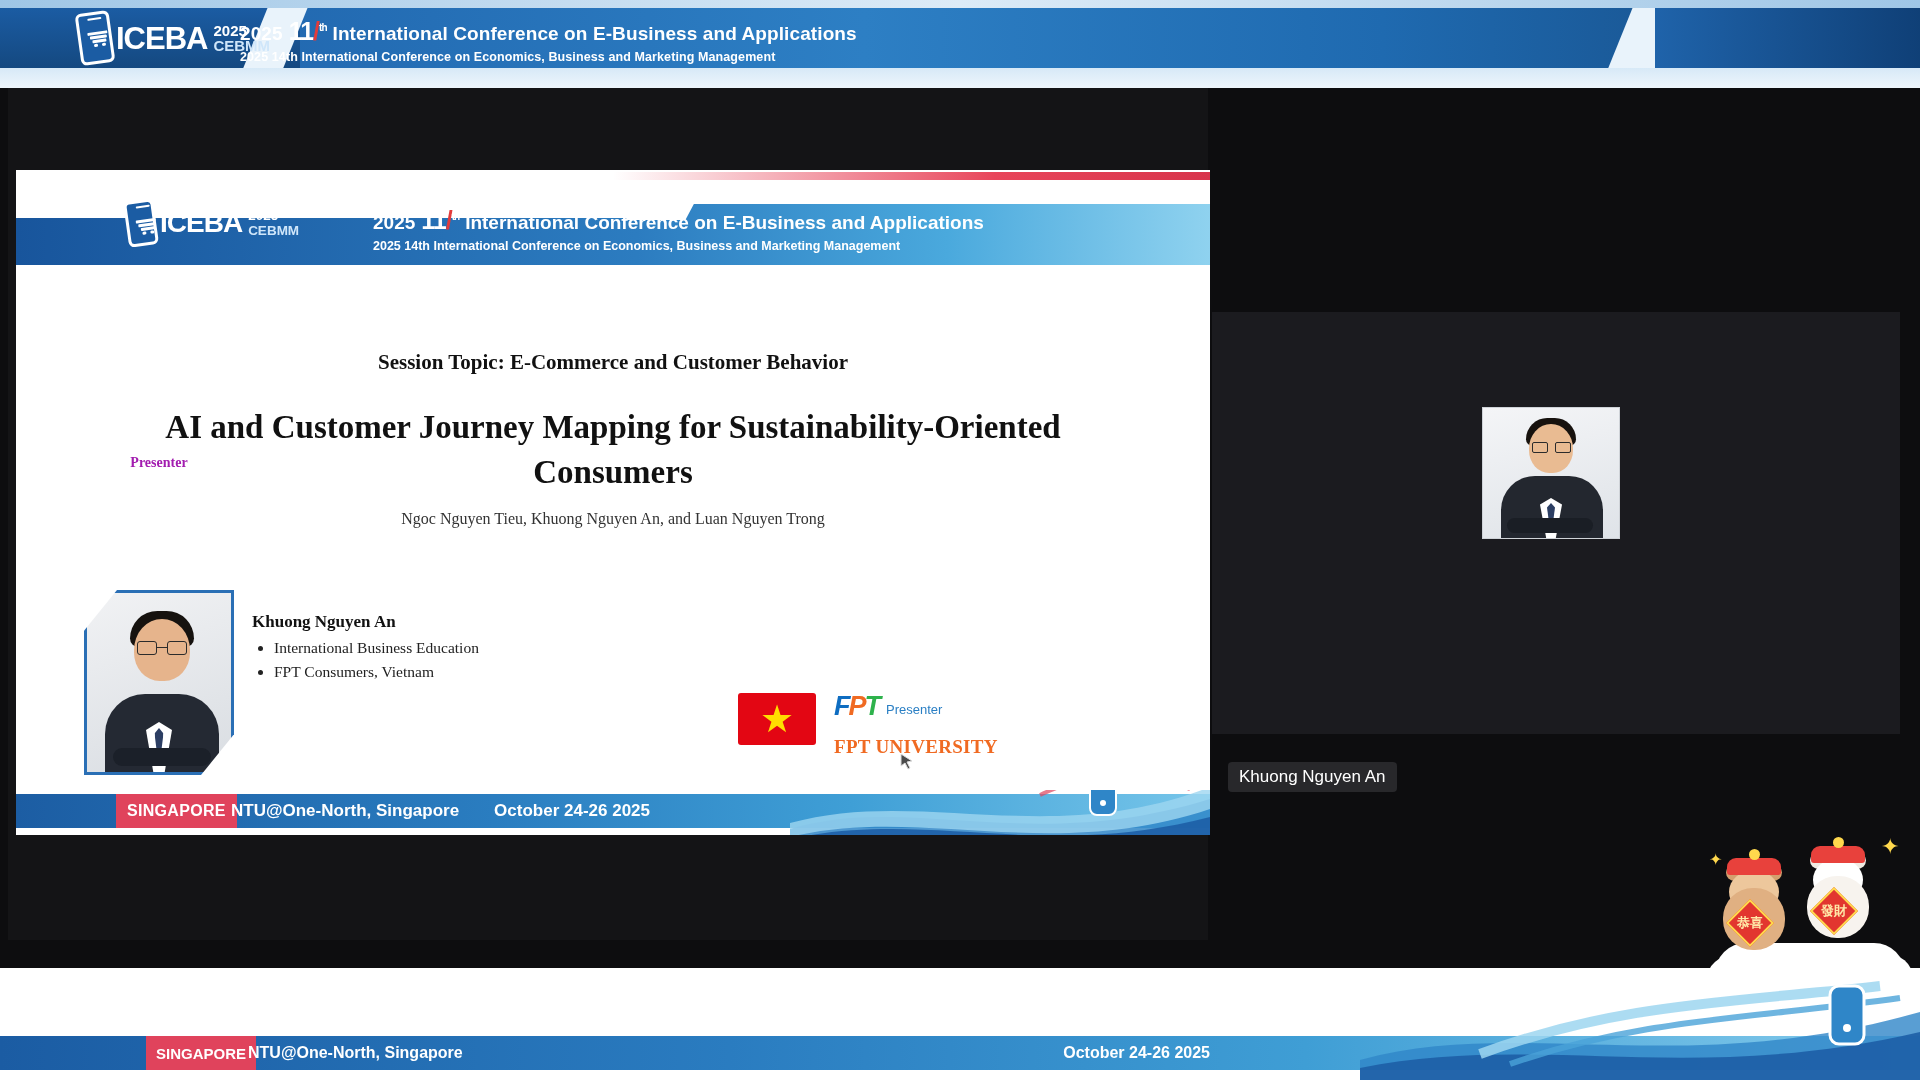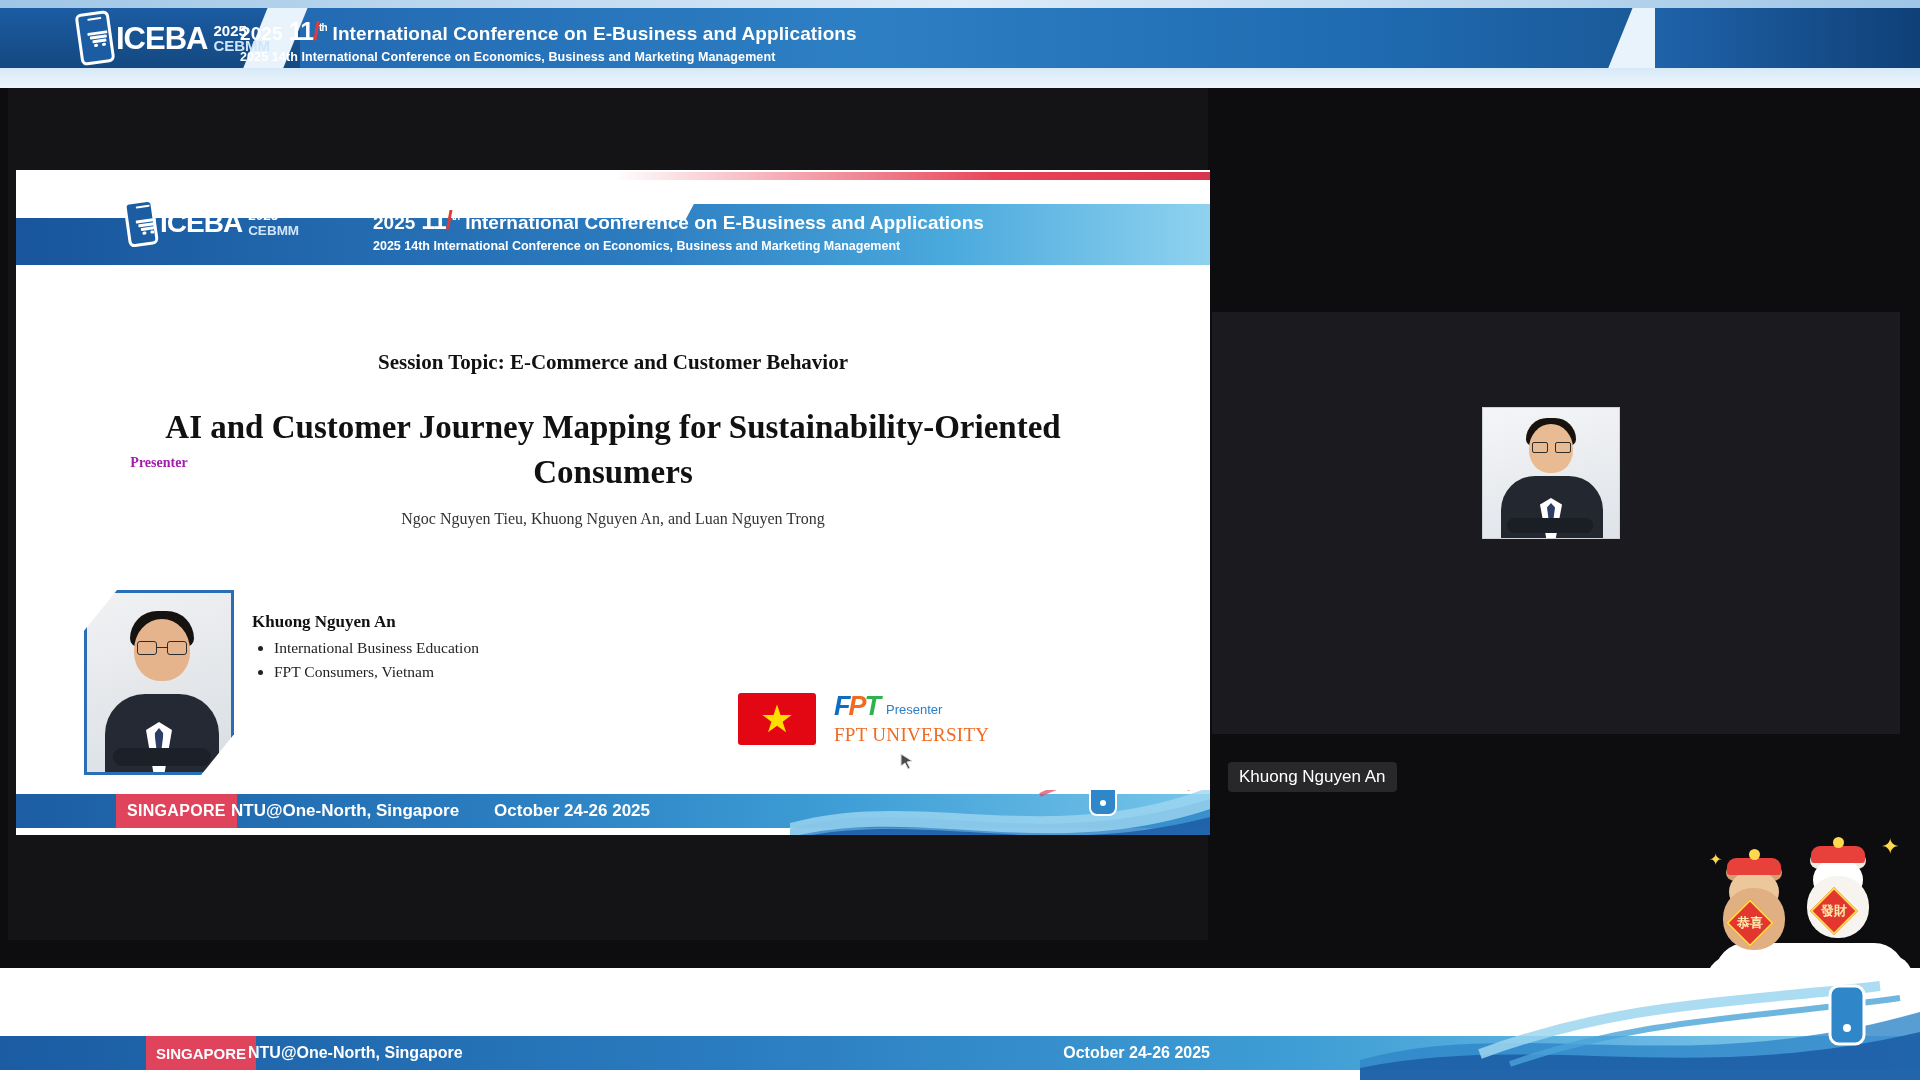--- a/index.html
+++ b/index.html
@@ -121,22 +121,22 @@
   .vn-flag{ position:absolute; left:722px; top:428px; width:78px; height:52px;
             background:#e30613; border-radius:3px; display:flex; align-items:center; justify-content:center; }
   .vn-star{ color:#ffdd00; font-size:38px; line-height:38px; }
 
   .fpt-block{ position:absolute; left:818px; top:428px; width:200px; }
   .fpt-row{ display:flex; align-items:flex-end; gap:7px; }
   .fpt-mark{ display:flex; align-items:center; font-weight:bold; font-size:27px; line-height:27px;
              font-style:italic; letter-spacing:-2px; }
   .fpt-f{ color:#0e6dc1; } .fpt-p{ color:#f06a22; } .fpt-t{ color:#2eb24c; }
   .fpt-edu{ color:#2a7fc4; font-size:13px; font-weight:500; padding-bottom:3px; }
-  .fpt-uni{ color:#f06a22; font-family:"Liberation Serif", serif; font-weight:normal;
-            font-size:19px; letter-spacing:.3px; margin-top:4px; }
+  .fpt-uni{ color:#f06a22; font-family:"Liberation Serif", serif; font-weight:bold;
+            font-size:19px; letter-spacing:.3px; margin-top:16px; }
 
   .slide-footer{ position:absolute; left:0; bottom:0; width:1194px; height:45px; overflow:hidden; }
   .sf-band{ position:absolute; left:0; top:4px; width:1194px; height:34px;
             background:linear-gradient(90deg,#1c5da3 0%,#2a7dc0 40%,#3f9fd6 70%,#77c6ea 100%); }
   .sf-sing{ position:absolute; left:100px; top:4px; height:34px; padding:0 11px;
             background:#e0435c; color:#ffffff; font-weight:bold; font-size:16px;
             display:flex; align-items:center; letter-spacing:.3px; }
   .sf-venue{ position:absolute; left:215px; top:4px; height:34px; color:#ffffff;
              font-weight:bold; font-size:17px; display:flex; align-items:center; }
   .sf-date{ position:absolute; right:560px; top:4px; height:34px; color:#ffffff;

